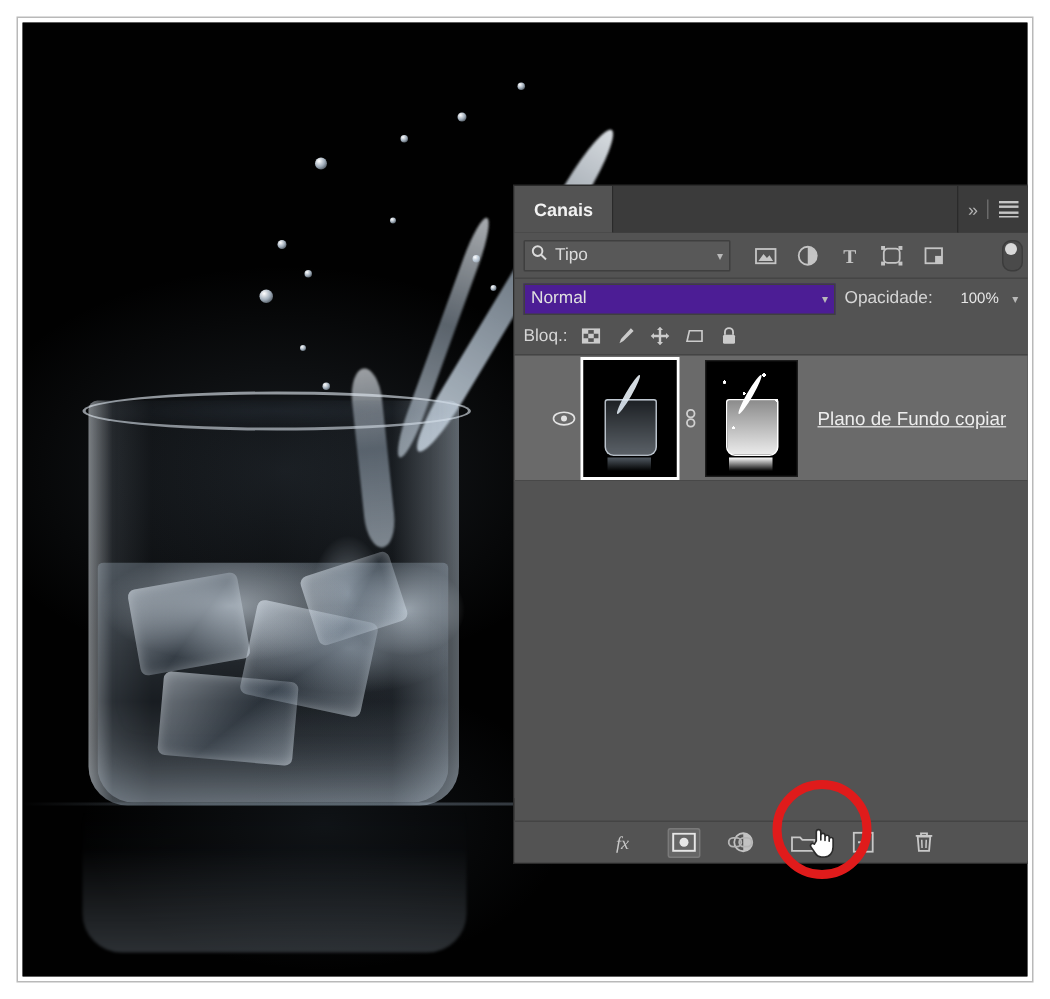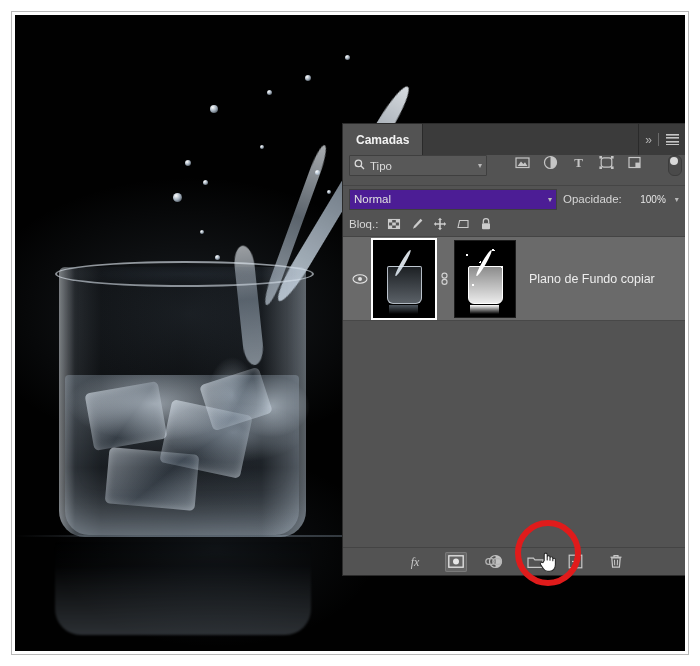--- a/index.html
+++ b/index.html
@@ -208,26 +208,26 @@
     background:
       linear-gradient(#c6c6c6,#c6c6c6) 0 0/13px 1.6px no-repeat,
       linear-gradient(#c6c6c6,#c6c6c6) 0 3.4px/13px 1.6px no-repeat,
       linear-gradient(#c6c6c6,#c6c6c6) 0 6.8px/13px 1.6px no-repeat,
       linear-gradient(#c6c6c6,#c6c6c6) 0 10px/13px 1.6px no-repeat;
   }
 
   
   .filter-row {
     display: flex;
-    align-items: flex-start;
+    align-items: center;
     height: 30px;
     padding: 0 6px 0 6px;
     background: #535353;
     border-bottom: 1px solid #454545;
-    gap: 18px;
+    gap: 6px;
   }
   .filter-select {
     display: flex;
     align-items: center;
     width: 128px;
     height: 19px;
     background: #585858;
     border: 1px solid #3f3f3f;
     border-radius: 1px;
     padding: 0 4px;
@@ -314,22 +314,23 @@
     background: #535353;
     height: 295px;
     overflow: hidden;
     position: relative;
   }
   .layer-row {
     display: flex;
     align-items: center;
     height: 83px;
     border-bottom: 1px solid #484848;
-    padding-left: 4px;
-    cursor: pointer;
+    padding-left: 20px;
+    cursor: pointer;
+    text-decoration: underline;
   }
   .layer-row.selected { background: #6a6a6a; }
   .eye-cell {
     width: 26px;
     display: flex;
     justify-content: center;
     align-items: center;
     cursor: pointer;
   }
   .thumbs { display: flex; align-items: center; }
@@ -485,21 +486,21 @@
       <div class="ice c"></div>
       <div class="ice d"></div>
       <div class="water-mass"></div>
       <div class="reflection"></div>
     </div>
 
     <div id="layers-panel">
 
       <div class="tab-strip">
         <div class="tab active">
-          <span>Camadas</span>
+          <span>Canais</span>
         </div>
         <div class="tab-spacer"></div>
         <div class="tab-tools">
           <span class="ico-chev">»</span>
           <span class="ico-divider"></span>
           <span class="ico-menu"></span>
         </div>
       </div>
 
       <div class="filter-row">

